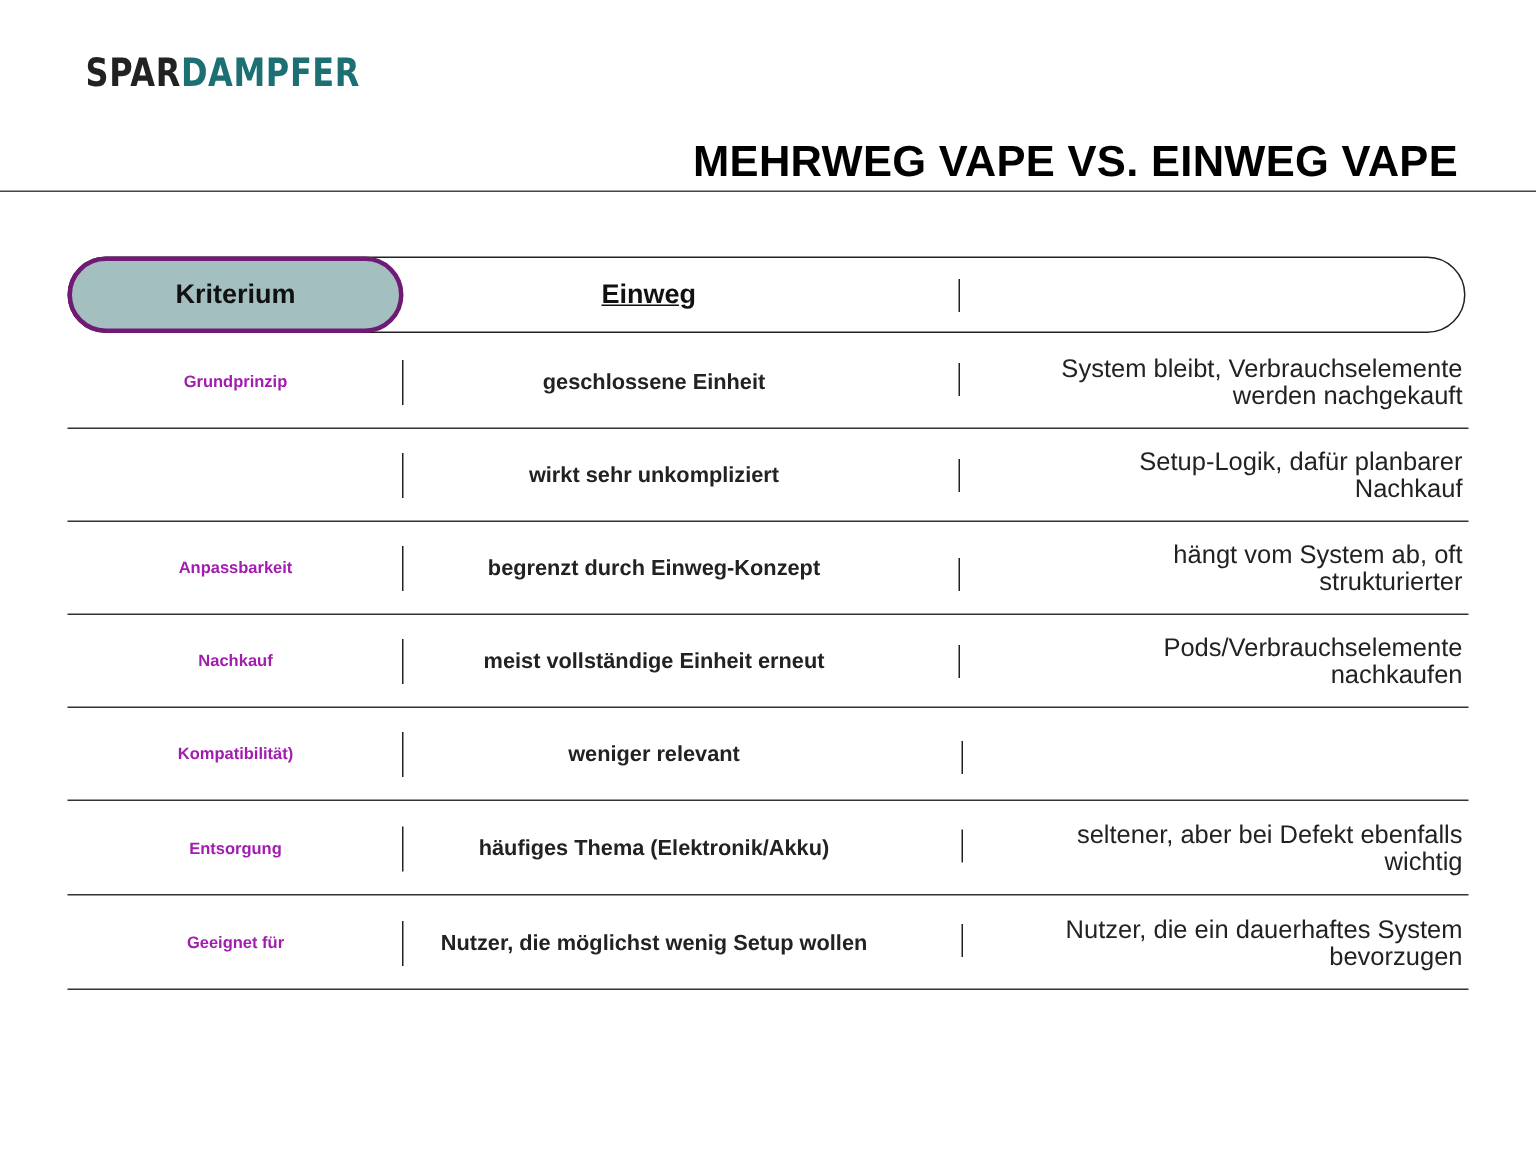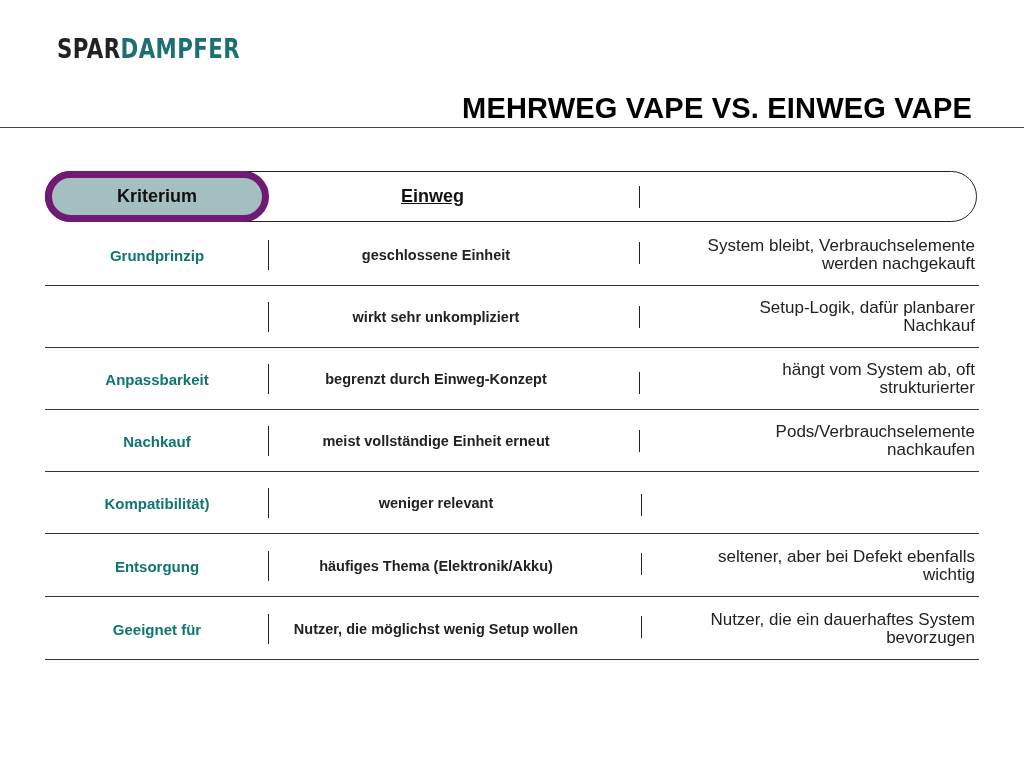--- a/index.html
+++ b/index.html
@@ -10,33 +10,33 @@
           transform-origin:left center; }
   .logo .a { color:#222; }
   .logo .b { color:#1c6f72; }
   .title { position:absolute; right:52px; top:64px; font-weight:bold; font-size:29px;
            letter-spacing:0.2px; color:#000;margin-top:28px; }
   .rule { position:absolute; left:0; top:127px; width:1024px; height:1px; background:#444; }
 
   .header { position:absolute; left:45px; top:171px; width:932px; height:51px;
             border:1px solid #222; border-radius:26px; box-sizing:border-box; }
   .header .crit { position:absolute; left:-1px; top:-1px; width:224px; height:51px;
-                  background:#a3bfc0; border:7px solid #701a75; border-radius:26px;
+                  background:#a3bfc0; border:3px solid #701a75; border-radius:26px;
                   box-sizing:border-box; display:flex; align-items:center; justify-content:center;
                   font-weight:bold; font-size:18px; }
   .header .col { position:absolute; top:0; height:49px; display:flex; align-items:center;
                  justify-content:center; font-weight:bold; font-size:18px; }
   .header .einweg { left:224px; width:325px;text-decoration:underline; }
   .header .mehrweg { left:594px; width:370px; }
   .vbar { position:absolute; width:1px; background:#222; }
 
   .row { position:absolute; left:45px; width:934px; height:62px; }
   .row .line { position:absolute; left:0; bottom:0; width:934px; height:1px; background:#333; }
   .row .c1 { position:absolute; left:0; width:224px; top:0; height:62px; display:flex;
-             align-items:center; justify-content:center; font-size:15px; font-weight:bold; color:#0f766e; }
+             align-items:center; justify-content:center; font-size:11px; font-weight:bold; color:#a21caf; }
   .row .c2 { position:absolute; left:224px; width:334px; top:0; height:62px; display:flex;
              align-items:center; justify-content:center; font-size:14.5px; color:#222;font-weight:bold; }
   .row .c3 { position:absolute; left:660px; width:270px; top:0; height:62px; display:flex;
              align-items:center; justify-content:center; text-align:right; font-size:17px;
              line-height:18px; color:#222; }
 </style>
 </head>
 <body>
 
 <div class="logo">

